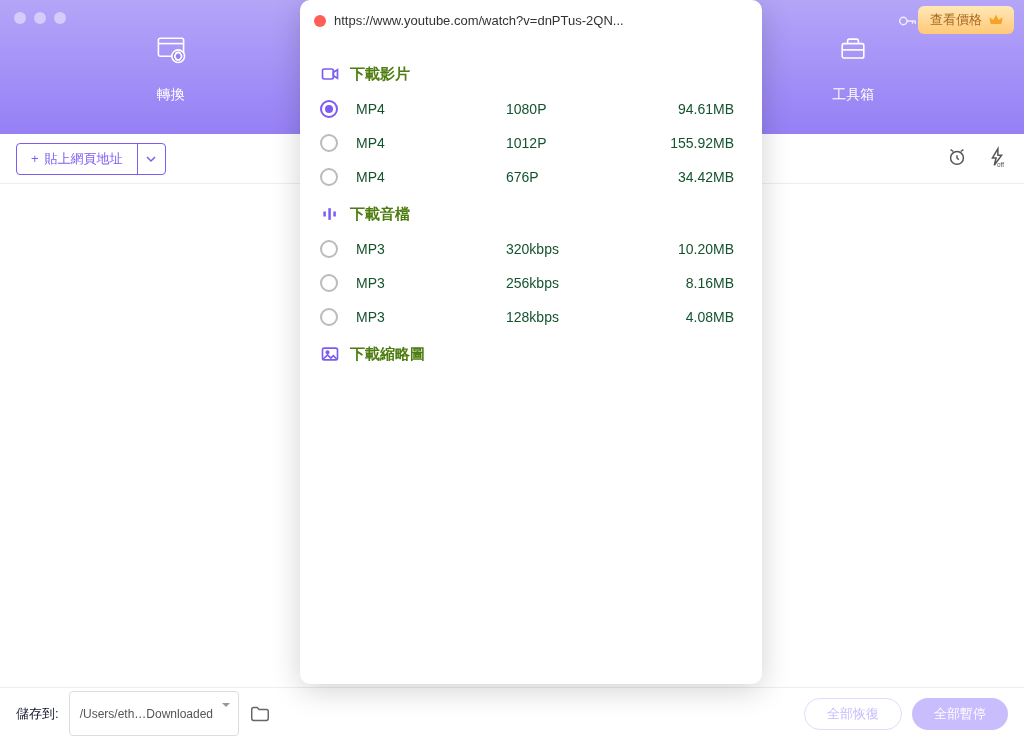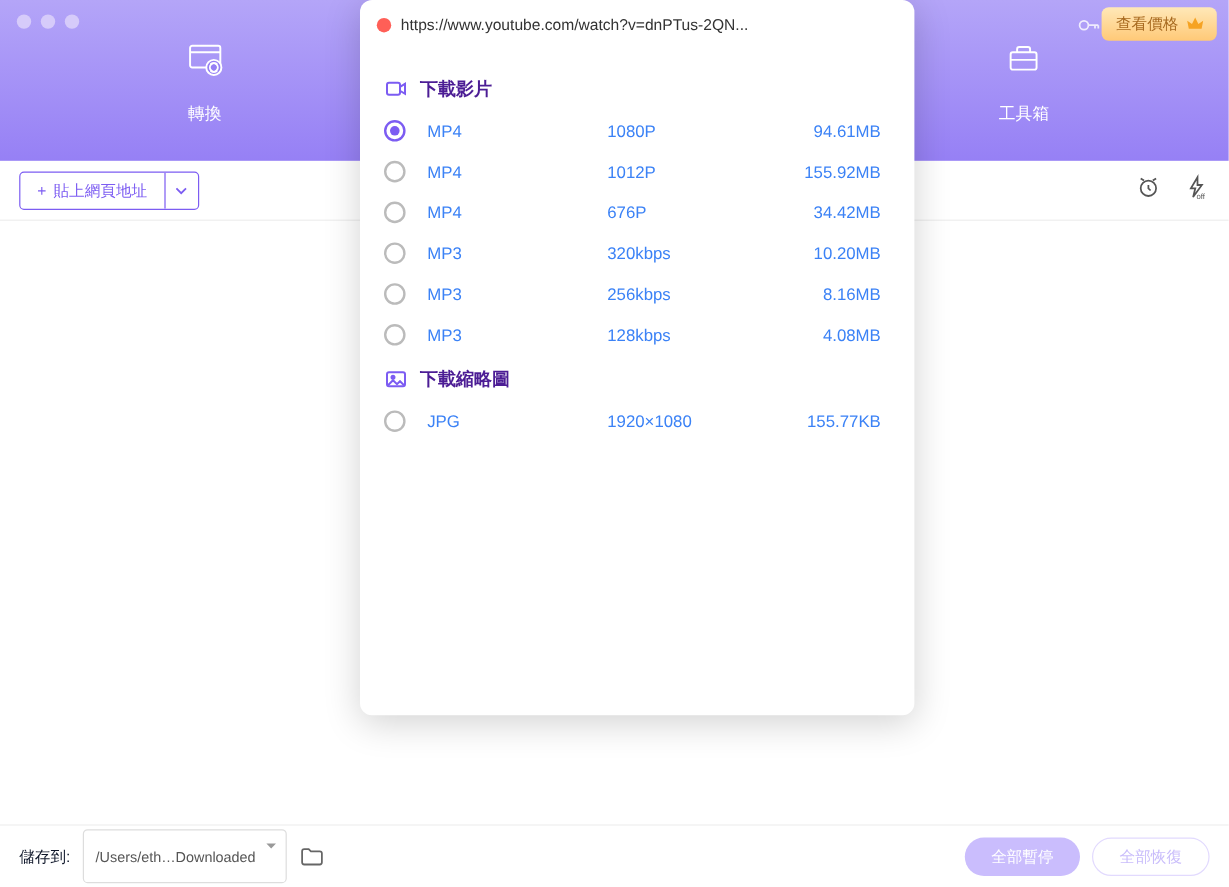--- a/index.html
+++ b/index.html
@@ -57,41 +57,41 @@
 .bottom-spacer { flex: 1; }
 .pill {
   border-radius: 16px; height: 32px; padding: 0 22px; font-size: 13px;
   display: flex; align-items: center; 
 }
 .pill.restore { color: #c9bdfb; border: 1px solid #e2dafe; }
 .pill.pause { background: #cabdfd; color: #fff; }
 
 
 .modal {
-  position: absolute; top: 0; left: 300px; width: 462px; height: 596px;
+  position: absolute; top: 0; left: 300px; width: 462px; height: 684px;
   background: #fff; border-radius: 10px; box-shadow: 0 6px 30px rgba(0,0,0,0.18);
   display: flex; flex-direction: column; justify-content: flex-end;
 }
 .modal-header {
   height: 42px; display: flex; align-items: center; padding: 0 14px; gap: 8px;
   border-bottom: 1px solid transparent;
 }
 .red-dot { width: 12px; height: 12px; border-radius: 50%; background: #ff5f57; flex-shrink: 0; }
 .modal-url { font-size: 13px; color: #333; white-space: nowrap; overflow: hidden; text-overflow: ellipsis; }
 
 .modal-body { flex: 1; padding: 12px 0 0 0; overflow-y: auto; }
 .section-title {
   display: flex; align-items: center; gap: 10px; padding: 10px 20px 8px;
-  font-size: 15px; font-weight: 600; color: #4c1d95;
+  font-size: 15px; font-weight: 600; color: #4d7c0f;
 }
 .section-title .ico { color: #7c5cf2; display: flex; }
 
 .opt-row {
   display: flex; align-items: center; padding: 8px 20px 8px 20px;
-  font-size: 14px; color: #3b82f6;
+  font-size: 14px; color: #14532d;
 }
 .radio {
   width: 18px; height: 18px; border: 2px solid #bbb; border-radius: 50%;
   margin-right: 18px; flex-shrink: 0; position: relative;
 }
 .radio.selected { border-color: #7c5cf2; }
 .radio.selected::after {
   content: ""; position: absolute; inset: 3px; border-radius: 50%; background: #7c5cf2;
 }
 .col-format { width: 150px; }
@@ -184,25 +184,25 @@
   <span class="save-label">儲存到:</span>
   <div class="path-select">
     <span>/Users/eth…Downloaded</span>
   </div>
   <div class="folder-btn">
     <svg width="22" height="22" viewBox="0 0 24 24" fill="none" stroke="currentColor" stroke-width="1.6">
       <path d="M3 7 a2 2 0 0 1 2 -2 h4 l2 2 h8 a2 2 0 0 1 2 2 v8 a2 2 0 0 1 -2 2 H5 a2 2 0 0 1 -2 -2 Z"></path>
     </svg>
   </div>
   <div class="bottom-spacer"></div>
+  <div class="pill restore">
+    <span>全部恢復</span>
+  </div>
   <div class="pill pause">
     <span>全部暫停</span>
-  </div>
-  <div class="pill restore">
-    <span>全部恢復</span>
   </div>
 </div>
 
 <div class="modal">
   <div class="modal-header">
     <div class="red-dot"></div>
     <div class="modal-url">https://www.youtube.com/watch?v=dnPTus-2QN...</div>
   </div>
   <div class="modal-body">
 
@@ -227,20 +227,30 @@
       <div class="col-quality">1012P</div>
       <div class="col-size">155.92MB</div>
     </div>
     <div class="opt-row">
       <div class="radio"></div>
       <div class="col-format">MP4</div>
       <div class="col-quality">676P</div>
       <div class="col-size">34.42MB</div>
     </div>
 
+    <div class="section-title">
+      <span class="ico">
+        <svg width="20" height="20" viewBox="0 0 24 24" fill="currentColor">
+            <rect x="4" y="9" width="3" height="6"></rect>
+            <rect x="10" y="5" width="3" height="14"></rect>
+            <rect x="16" y="9" width="3" height="6"></rect>
+          </svg>
+      </span>
+      <span>下載音檔</span>
+    </div>
     <div class="opt-row">
       <div class="radio"></div>
       <div class="col-format">MP3</div>
       <div class="col-quality">320kbps</div>
       <div class="col-size">10.20MB</div>
     </div>
     <div class="opt-row">
       <div class="radio"></div>
       <div class="col-format">MP3</div>
       <div class="col-quality">256kbps</div>
@@ -256,21 +266,15 @@
     <div class="section-title">
       <span class="ico">
         <svg width="20" height="20" viewBox="0 0 24 24" fill="none" stroke="currentColor" stroke-width="2">
             <rect x="3" y="5" width="18" height="14" rx="2"></rect>
             <circle cx="9" cy="10" r="1.5" fill="currentColor"></circle>
             <path d="M4 18 l5 -5 l4 4 l3 -3 l4 4"></path>
           </svg>
       </span>
       <span>下載縮略圖</span>
     </div>
-    <div class="opt-row">
-      <div class="radio"></div>
-      <div class="col-format">JPG</div>
-      <div class="col-quality">1920×1080</div>
-      <div class="col-size">155.77KB</div>
-    </div>
 
   </div>
 </div>
 
 </body></html>

